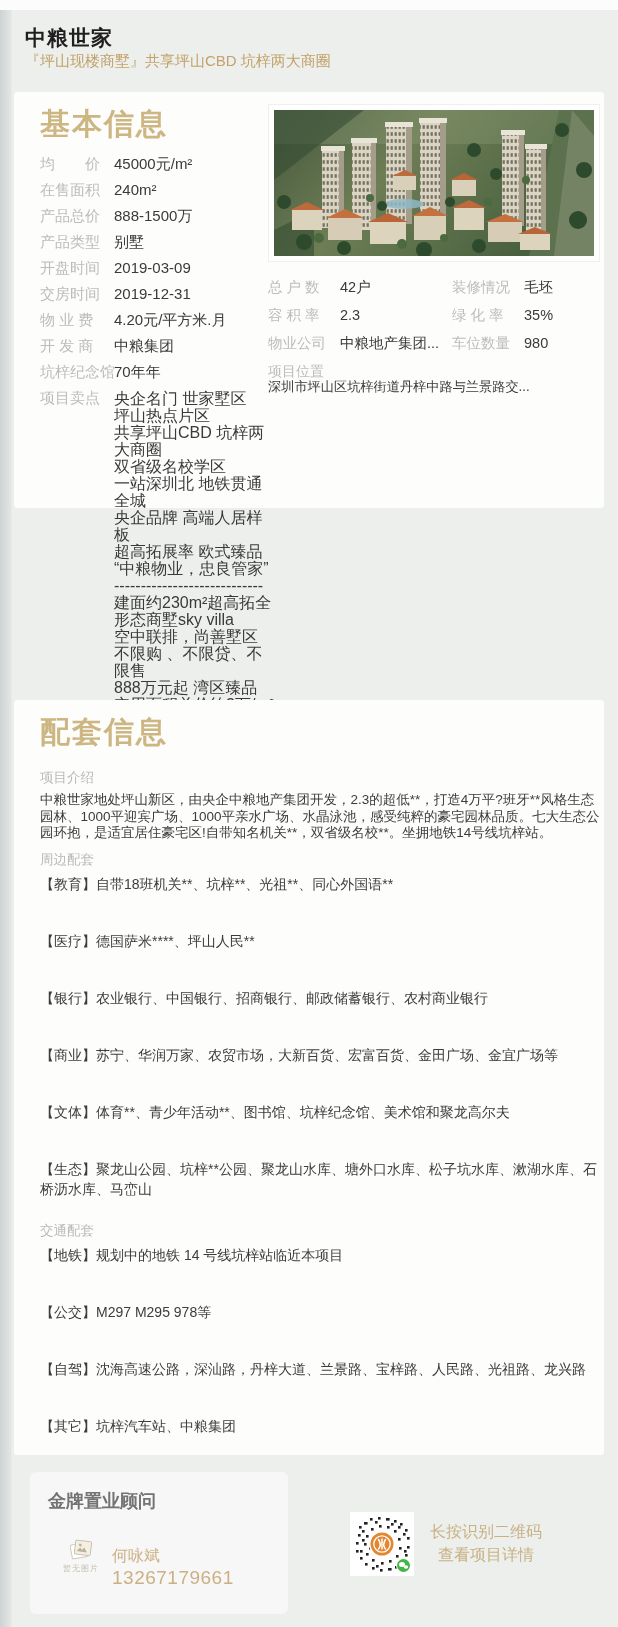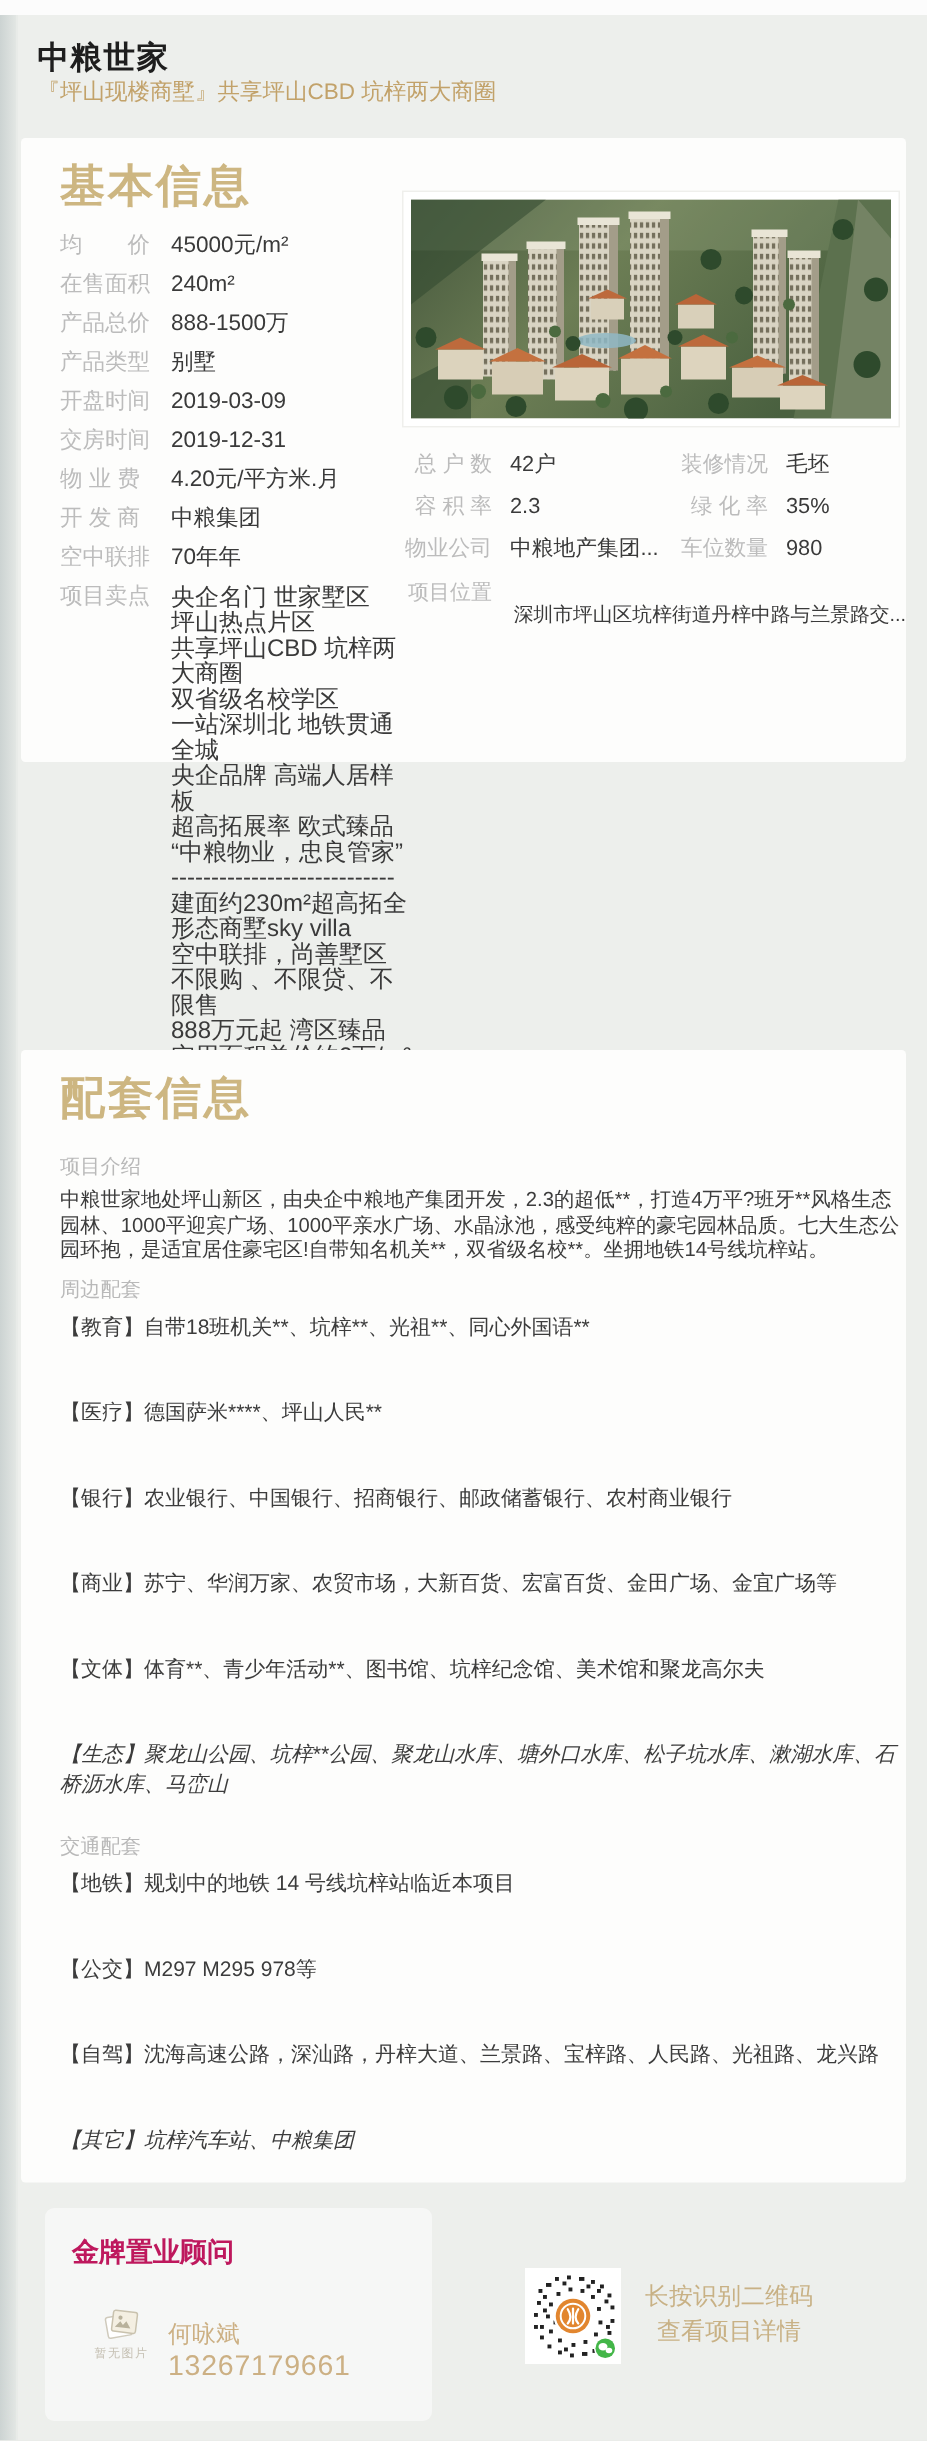--- a/index.html
+++ b/index.html
@@ -23,43 +23,43 @@
                    color:#cdb681; letter-spacing:2px; }
 
   
   .left-col { position:absolute; top:64px; left:26px; width:236px; }
   .field-row { display:flex; margin-bottom:10px; font-size:15px; line-height:16px; }
   .f-label { color:#bcbcbc; width:62px; margin-right:12px; flex:none; white-space:pre; }
   .f-value { color:#3a3a3a; }
   .selling .f-value { white-space:pre-line; font-size:16px; line-height:17px; }
 
   
-  .right-col { position:absolute; top:35px; left:254px; width:336px;text-align:right; }
+  .right-col { position:absolute; top:12px; left:254px; width:336px; }
   .aerial-frame { background:#fff; border:1px solid #efefec; padding:5px; width:332px; }
   .aerial-frame svg { display:block; }
   .right-grid { display:grid; grid-template-columns:184px 1fr; row-gap:12px; margin-top:17px;
                 font-size:14.5px; line-height:16px; }
   .pair { display:flex; }
   .pair .f-label { width:60px; margin-right:12px; }
   .location-row { display:flex; margin-top:12px; font-size:14px; line-height:16px;flex-direction:column; }
   .location-row .f-label { width:60px; margin-right:12px; flex:none; }
   .location-row .f-value { font-size:13.2px; white-space:nowrap; overflow:hidden; }
 
   
   .amen-body { position:absolute; top:70px; left:26px; width:562px; }
   .sub-label { font-size:13.5px; color:#b9b9b9; line-height:16px; margin-bottom:6px; }
   .intro-text { font-size:13.5px; color:#3c3c3c; line-height:16.5px; margin-bottom:10px; }
   .amen-group { margin-bottom:24px; }
   .amen-item { font-size:14px; color:#3c3c3c; line-height:20px; margin-bottom:37px; }
-  .amen-item:last-child { margin-bottom:0;font-style:italic; }
+  .amen-item:last-child { margin-bottom:0; }
 
   
   .consultant-panel { position:absolute; left:30px; top:1472px; width:258px; height:142px;
                       background:rgba(255,255,255,0.5); border-radius:6px; }
-  .consultant-title { position:absolute; left:48px; top:1489px; font-size:18px; font-weight:bold; color:#be185d; }
+  .consultant-title { position:absolute; left:48px; top:1489px; font-size:18px; font-weight:bold; color:#737373; }
   .avatar-ph { position:absolute; left:52px; top:1536px; width:58px; height:54px; text-align:center; }
   .avatar-ph svg { display:block; margin:2px auto 1px; }
   .avatar-caption { font-size:8px; color:#c6c1b4; letter-spacing:1px; }
   .agent-name { position:absolute; left:112px; top:1546px; font-size:16px; color:#ccb084; }
   .agent-phone { position:absolute; left:112px; top:1567px; font-size:19px; color:#ccb084; letter-spacing:0.5px; }
   .qr { position:absolute; left:350px; top:1512px; width:64px; height:64px; cursor:pointer; }
   .qr-hint { position:absolute; left:408px; top:1520px; width:156px; text-align:center;
              font-size:16px; line-height:23px; color:#c8b185; }
 </style>
 </head>
@@ -104,21 +104,21 @@
       </div>
       <div class="field-row">
         <span class="f-label">物 业 费</span>
         <span class="f-value">4.20元/平方米.月</span>
       </div>
       <div class="field-row">
         <span class="f-label">开 发 商</span>
         <span class="f-value">中粮集团</span>
       </div>
       <div class="field-row">
-        <span class="f-label">空中联排</span>
+        <span class="f-label">坑梓纪念馆</span>
         <span class="f-value">70年年</span>
       </div>
       <div class="field-row selling">
         <span class="f-label">项目卖点</span>
         <span class="f-value">央企名门 世家墅区
 坪山热点片区
 共享坪山CBD 坑梓两大商圈
 双省级名校学区
 一站深圳北 地铁贯通全城
 央企品牌 高端人居样板

